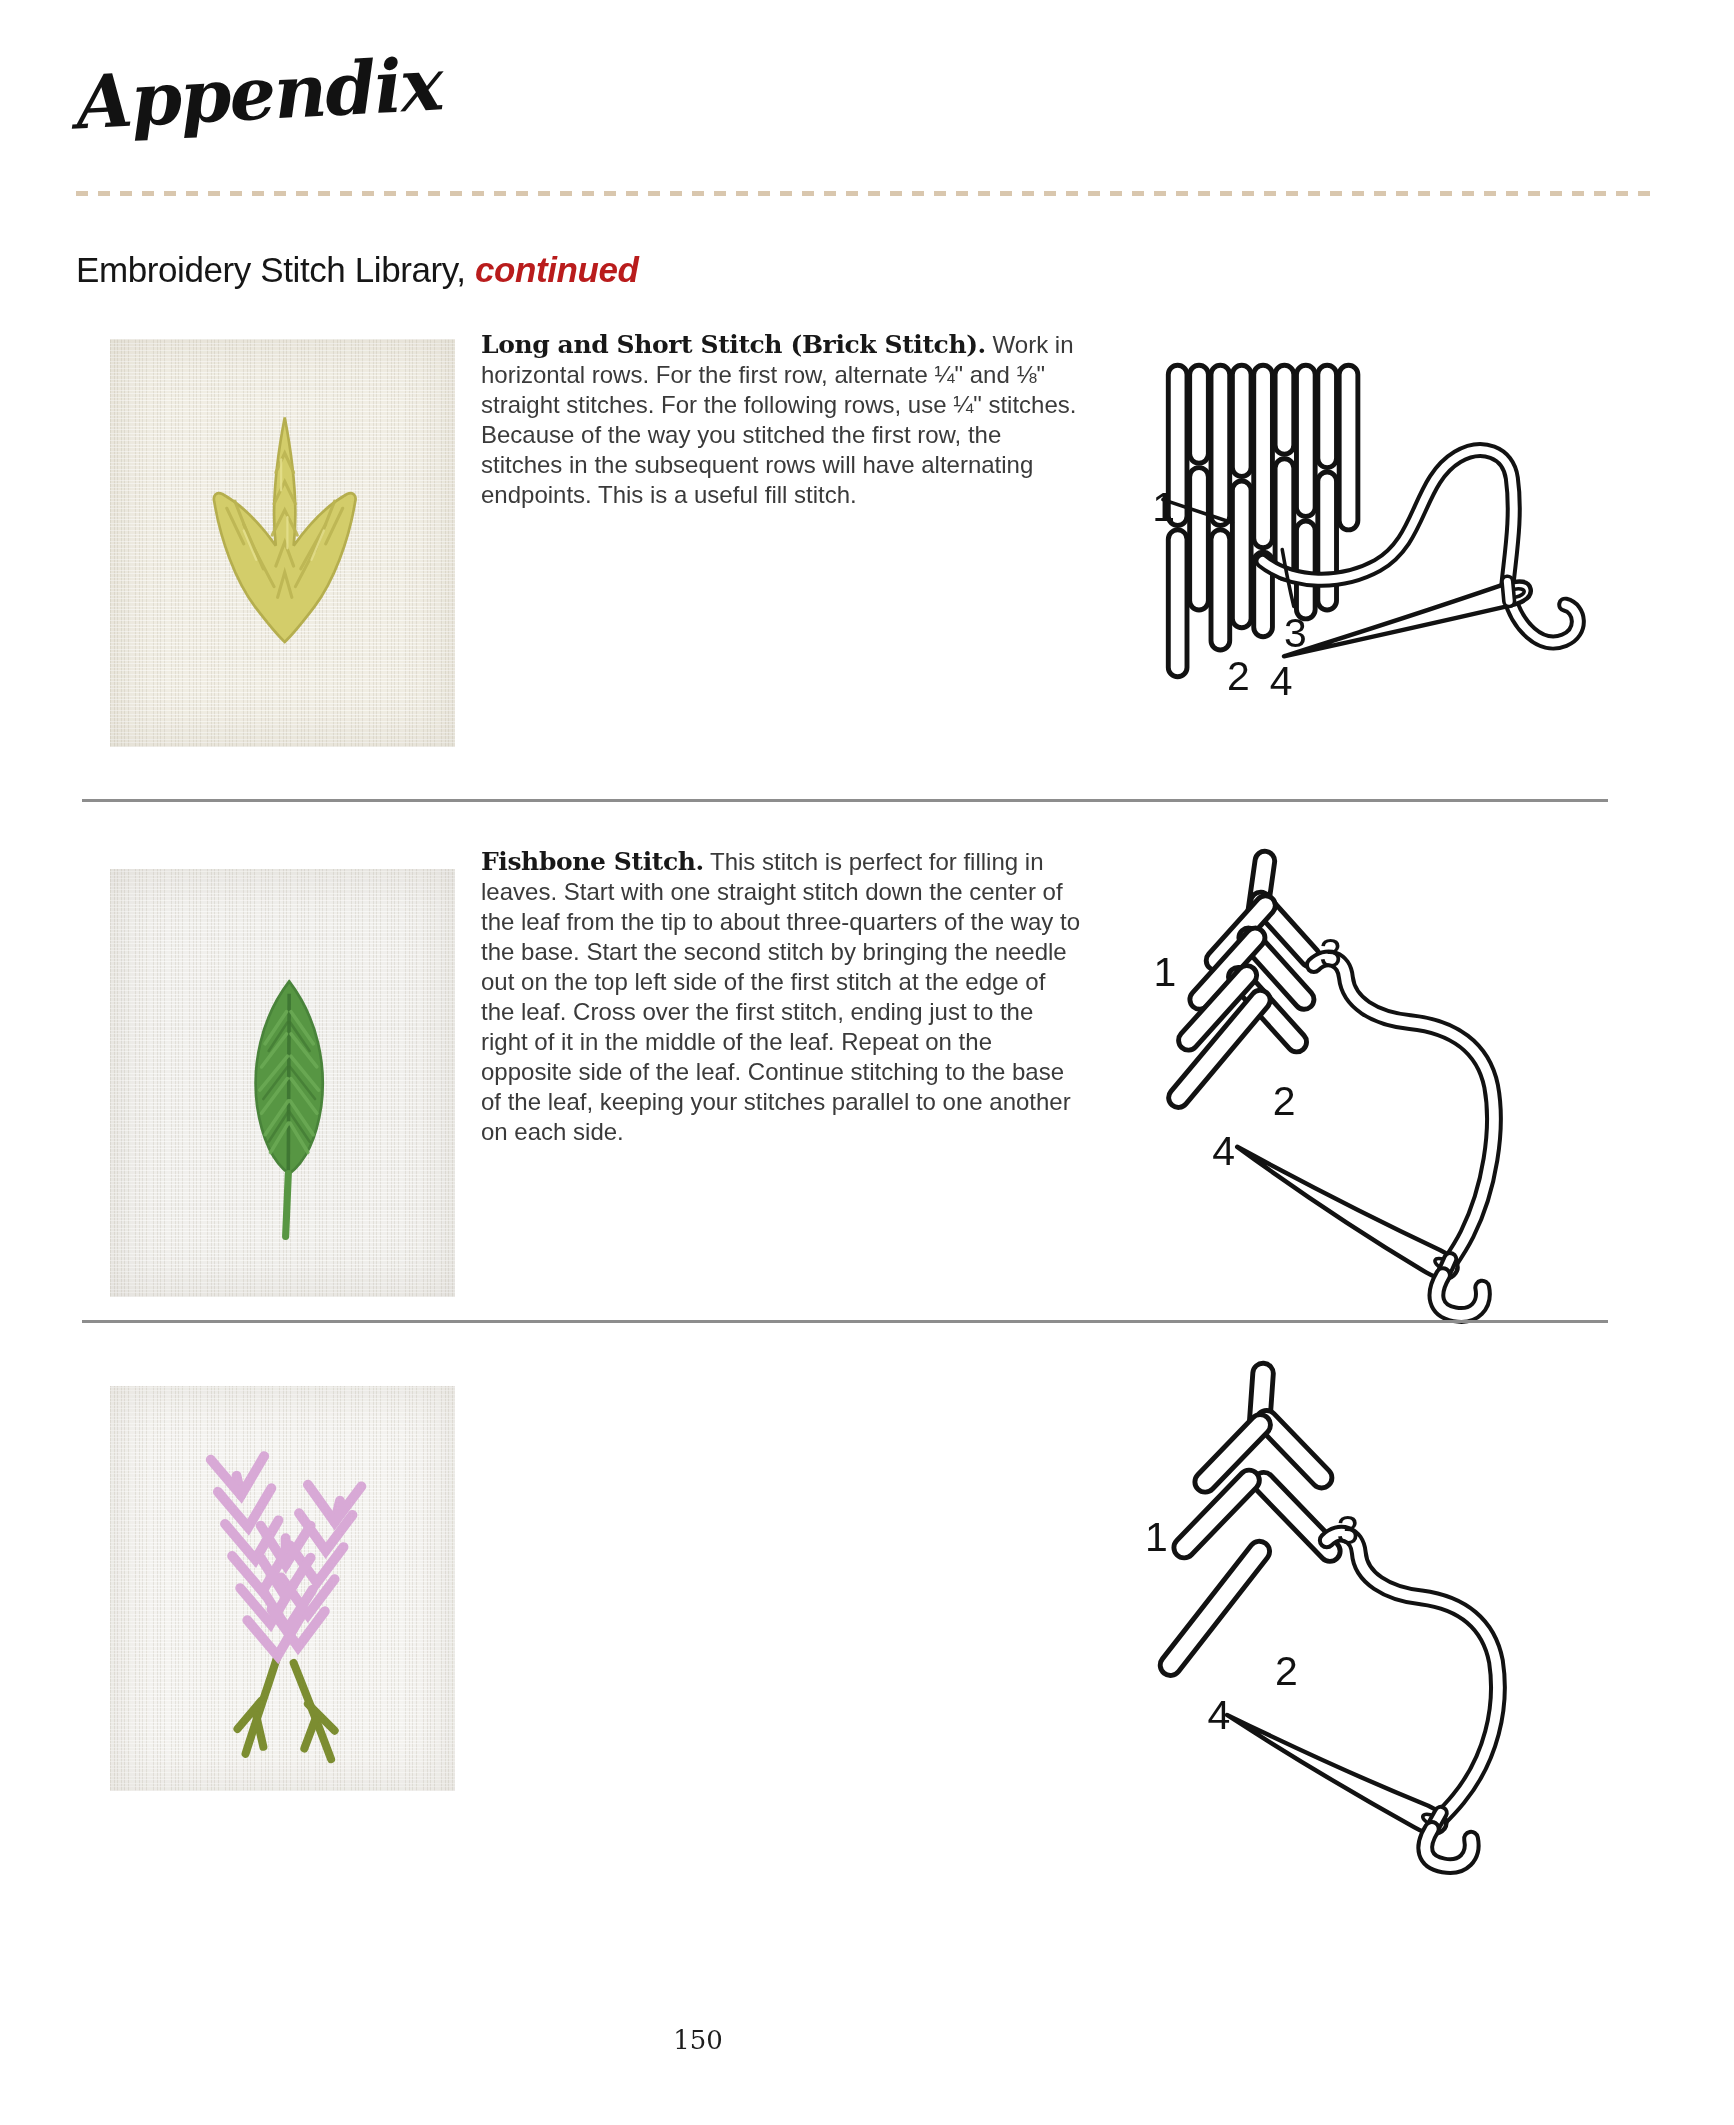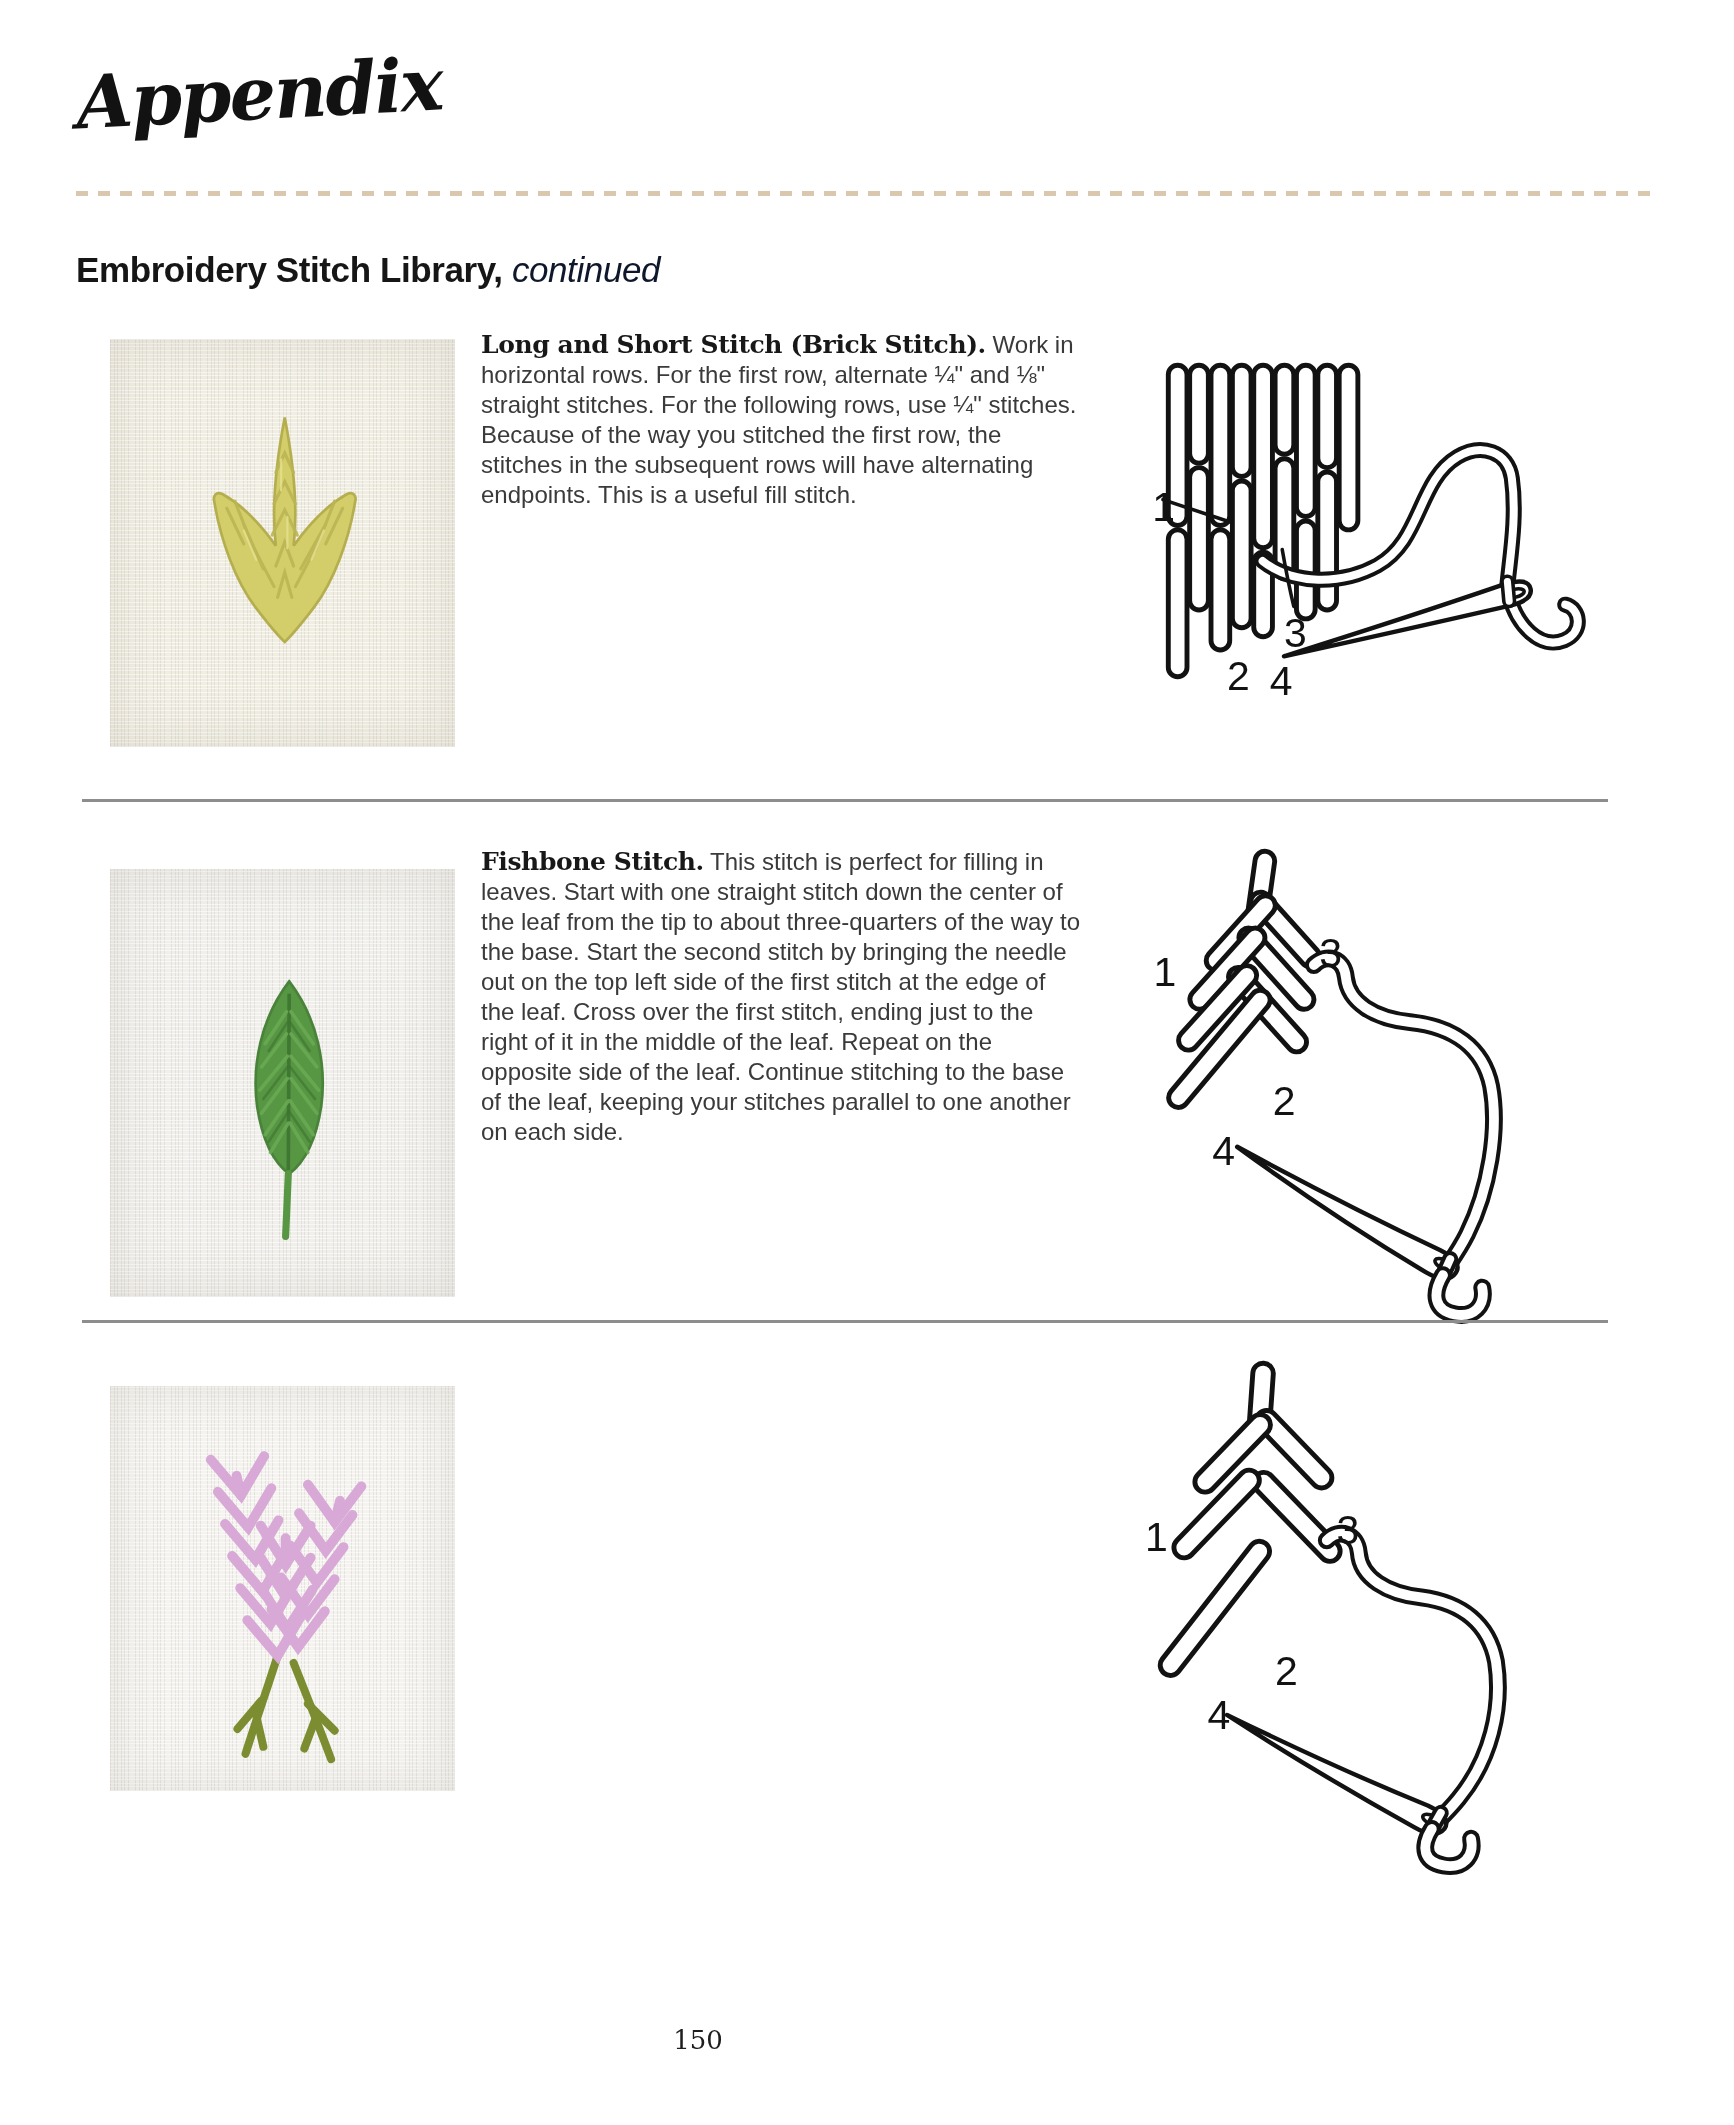--- a/index.html
+++ b/index.html
@@ -15,22 +15,22 @@
     letter-spacing:-1.8px;
   }
   .dashed-divider{
     position:absolute;left:76px;top:191px;width:1583px;height:4.5px;
     background:repeating-linear-gradient(90deg,#d9c7ae 0 12.5px,transparent 12.5px 22px);
   }
   .page-title{
     position:absolute;left:76px;top:250px;
     font-size:35px;color:#161616;letter-spacing:-0.4px;
   }
-  .page-title .bold{font-weight:700;}
-  .page-title .cont{font-weight:400;font-style:italic;color:#0f172a;}
+  .page-title .bold{font-weight:400;}
+  .page-title .cont{font-weight:700;font-style:italic;color:#b91c1c;}
   
   .photo{position:absolute;left:110px;box-shadow:inset 0 0 53px rgba(150,140,120,.18);}
   .photo svg{display:block;}
   .fabric1{background-color:#f0ede3;}
   .fabric2{background-color:#f0efec;}
   .fabric3{background-color:#f4f3f0;}
   .fabric1,.fabric2,.fabric3{
     background-image:
       repeating-linear-gradient(0deg, rgba(255,255,255,.55) 0 0.9px, rgba(0,0,0,0) 0.9px 3.6px),
       repeating-linear-gradient(90deg, rgba(175,168,150,.22) 0 0.9px, rgba(0,0,0,0) 0.9px 3.6px);

